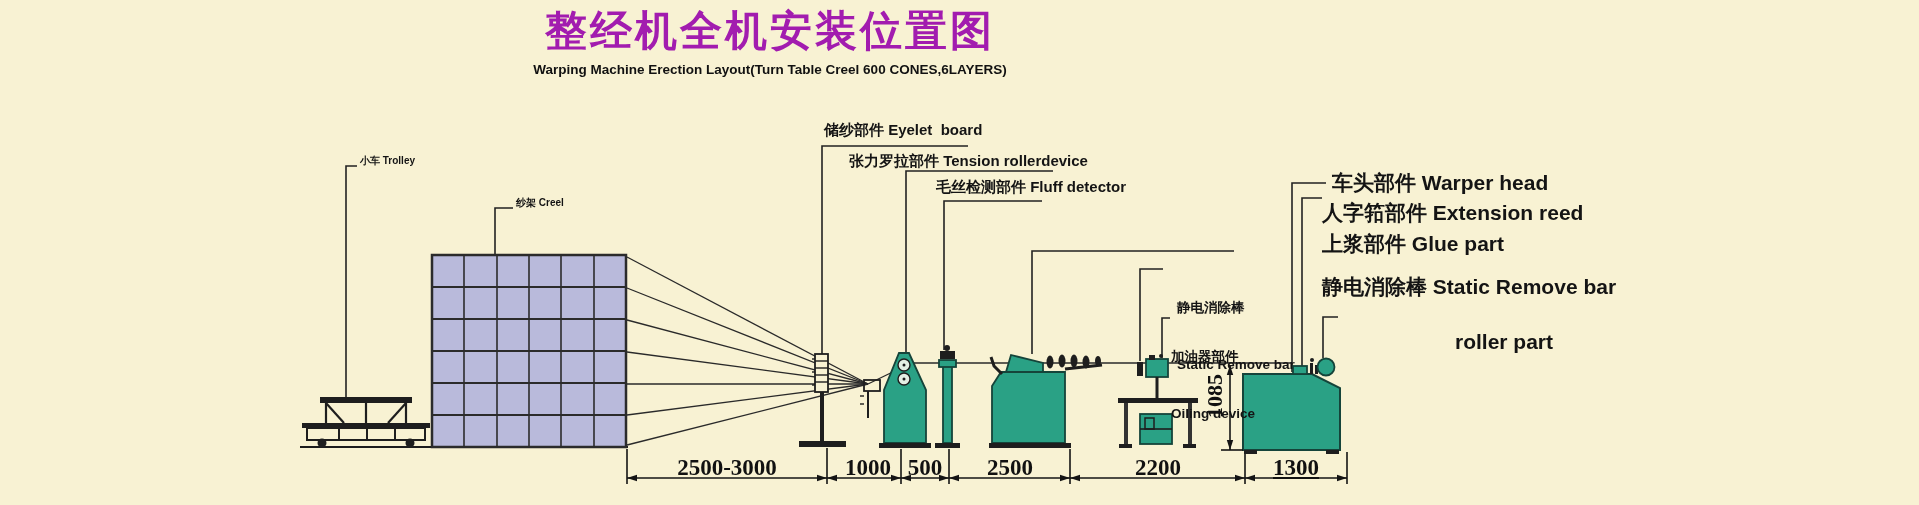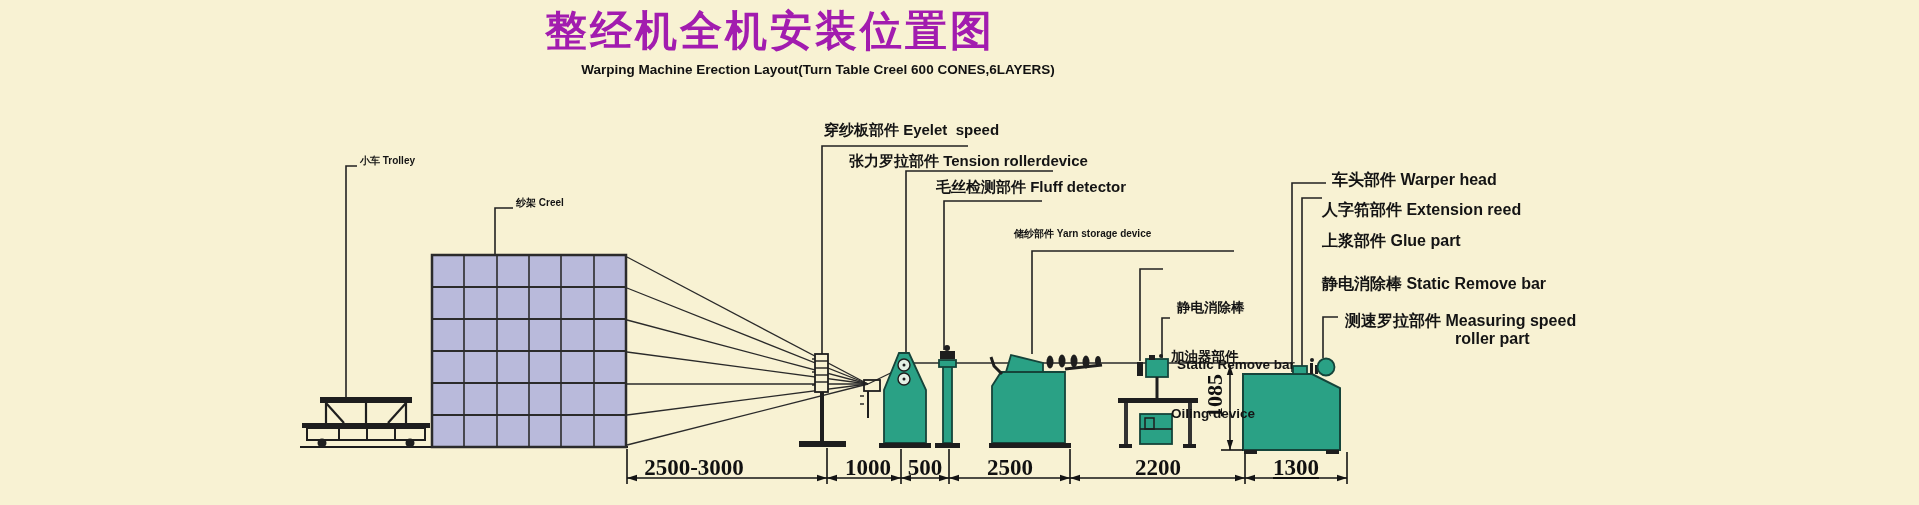--- a/index.html
+++ b/index.html
@@ -9,29 +9,29 @@
     background:#f8f2d3;
   }
   #diagram-svg{position:absolute;left:0;top:0;}
   .title{
     position:absolute;left:0;top:3px;width:1540px;text-align:center;
     font-size:42px;font-weight:bold;color:#a21caf;letter-spacing:3px;
     font-family:"Liberation Sans","DejaVu Sans",sans-serif;
   }
   .subtitle{
     position:absolute;left:0;top:62px;width:1540px;text-align:center;
-    font-size:13.5px;font-weight:bold;color:#111;margin-left:48px;
+    font-size:13.5px;font-weight:bold;color:#111;
   }
   .lbl{
     position:absolute;font-weight:bold;color:#141414;white-space:pre;
     font-size:15px;line-height:1.15;
   }
   .lbl-lg{font-size:10px;text-align:right;}
   .lbl-sm{font-size:13.5px;line-height:19px;}
-  .lbl-rt{font-size:16px;}
+  .lbl-rt{font-size:21px;}
   .dim{
     position:absolute;top:455px;transform:translateX(-50%);
     font-family:"Liberation Serif","DejaVu Serif",serif;
     font-weight:bold;font-size:23px;color:#111;white-space:nowrap;
   }
   .dimv{
     position:absolute;left:1202px;top:374px;
     writing-mode:vertical-rl;transform:rotate(180deg);
     font-family:"Liberation Serif","DejaVu Serif",serif;
     font-weight:bold;font-size:22px;color:#111;
@@ -217,42 +217,40 @@
       <polygon points="1230,450 1226.8,440 1233.2,440" stroke="none"></polygon>
       <line x1="1221" y1="450" x2="1243" y2="450"></line>
     </g>
   </svg>
 
   <div class="title">整经机全机安装位置图</div>
   <div class="subtitle">Warping Machine Erection Layout(Turn Table Creel 600 CONES,6LAYERS)</div>
 
   <div class="lbl lbl-lg" style="left:360px;top:155px;">小车 Trolley</div>
   <div class="lbl lbl-lg" style="left:516px;top:197px;">纱架 Creel</div>
-  <div class="lbl" style="left:824px;top:121px;">穿纱板部件 Eyelet  speed</div>
+  <div class="lbl" style="left:824px;top:121px;">储纱部件 Eyelet  board</div>
   <div class="lbl" style="left:849px;top:152px;">张力罗拉部件 Tension rollerdevice</div>
   <div class="lbl" style="left:936px;top:178px;">毛丝检测部件 Fluff detector</div>
-  <div class="lbl lbl-lg" style="left:1014px;top:228px;">储纱部件 Yarn storage device</div>
 
   <div class="lbl lbl-sm" style="left:1170px;top:260px;margin-left:7px;">
     <div>静电消除棒</div>
     <div>Static Remove bar</div>
   </div>
 
   <div class="lbl lbl-sm" style="left:1171px;top:309px;">
     <div>加油器部件</div>
     <div>Oiling device</div>
   </div>
 
   <div class="lbl lbl-rt" style="left:1332px;top:171px;">车头部件 Warper head</div>
   <div class="lbl lbl-rt" style="left:1322px;top:201px;">人字筘部件 Extension reed</div>
   <div class="lbl lbl-rt" style="left:1322px;top:232px;">上浆部件 Glue part</div>
   <div class="lbl lbl-rt" style="left:1322px;top:275px;">静电消除棒 Static Remove bar</div>
-  <div class="lbl lbl-rt" style="left:1345px;top:312px;">测速罗拉部件 Measuring speed</div>
   <div class="lbl lbl-rt" style="left:1455px;top:330px;">roller part</div>
 
-  <div class="dim" style="left:694px;">2500-3000</div>
+  <div class="dim" style="left:727px;">2500-3000</div>
   <div class="dim" style="left:868px;text-align:right;">1000</div>
   <div class="dim" style="left:925px;">500</div>
   <div class="dim" style="left:1010px;">2500</div>
   <div class="dim" style="left:1158px;">2200</div>
   <div class="dim" style="left:1296px;text-decoration:underline;">1300</div>
   <div class="dimv">1085</div>
 </div>
 
 </body></html>

